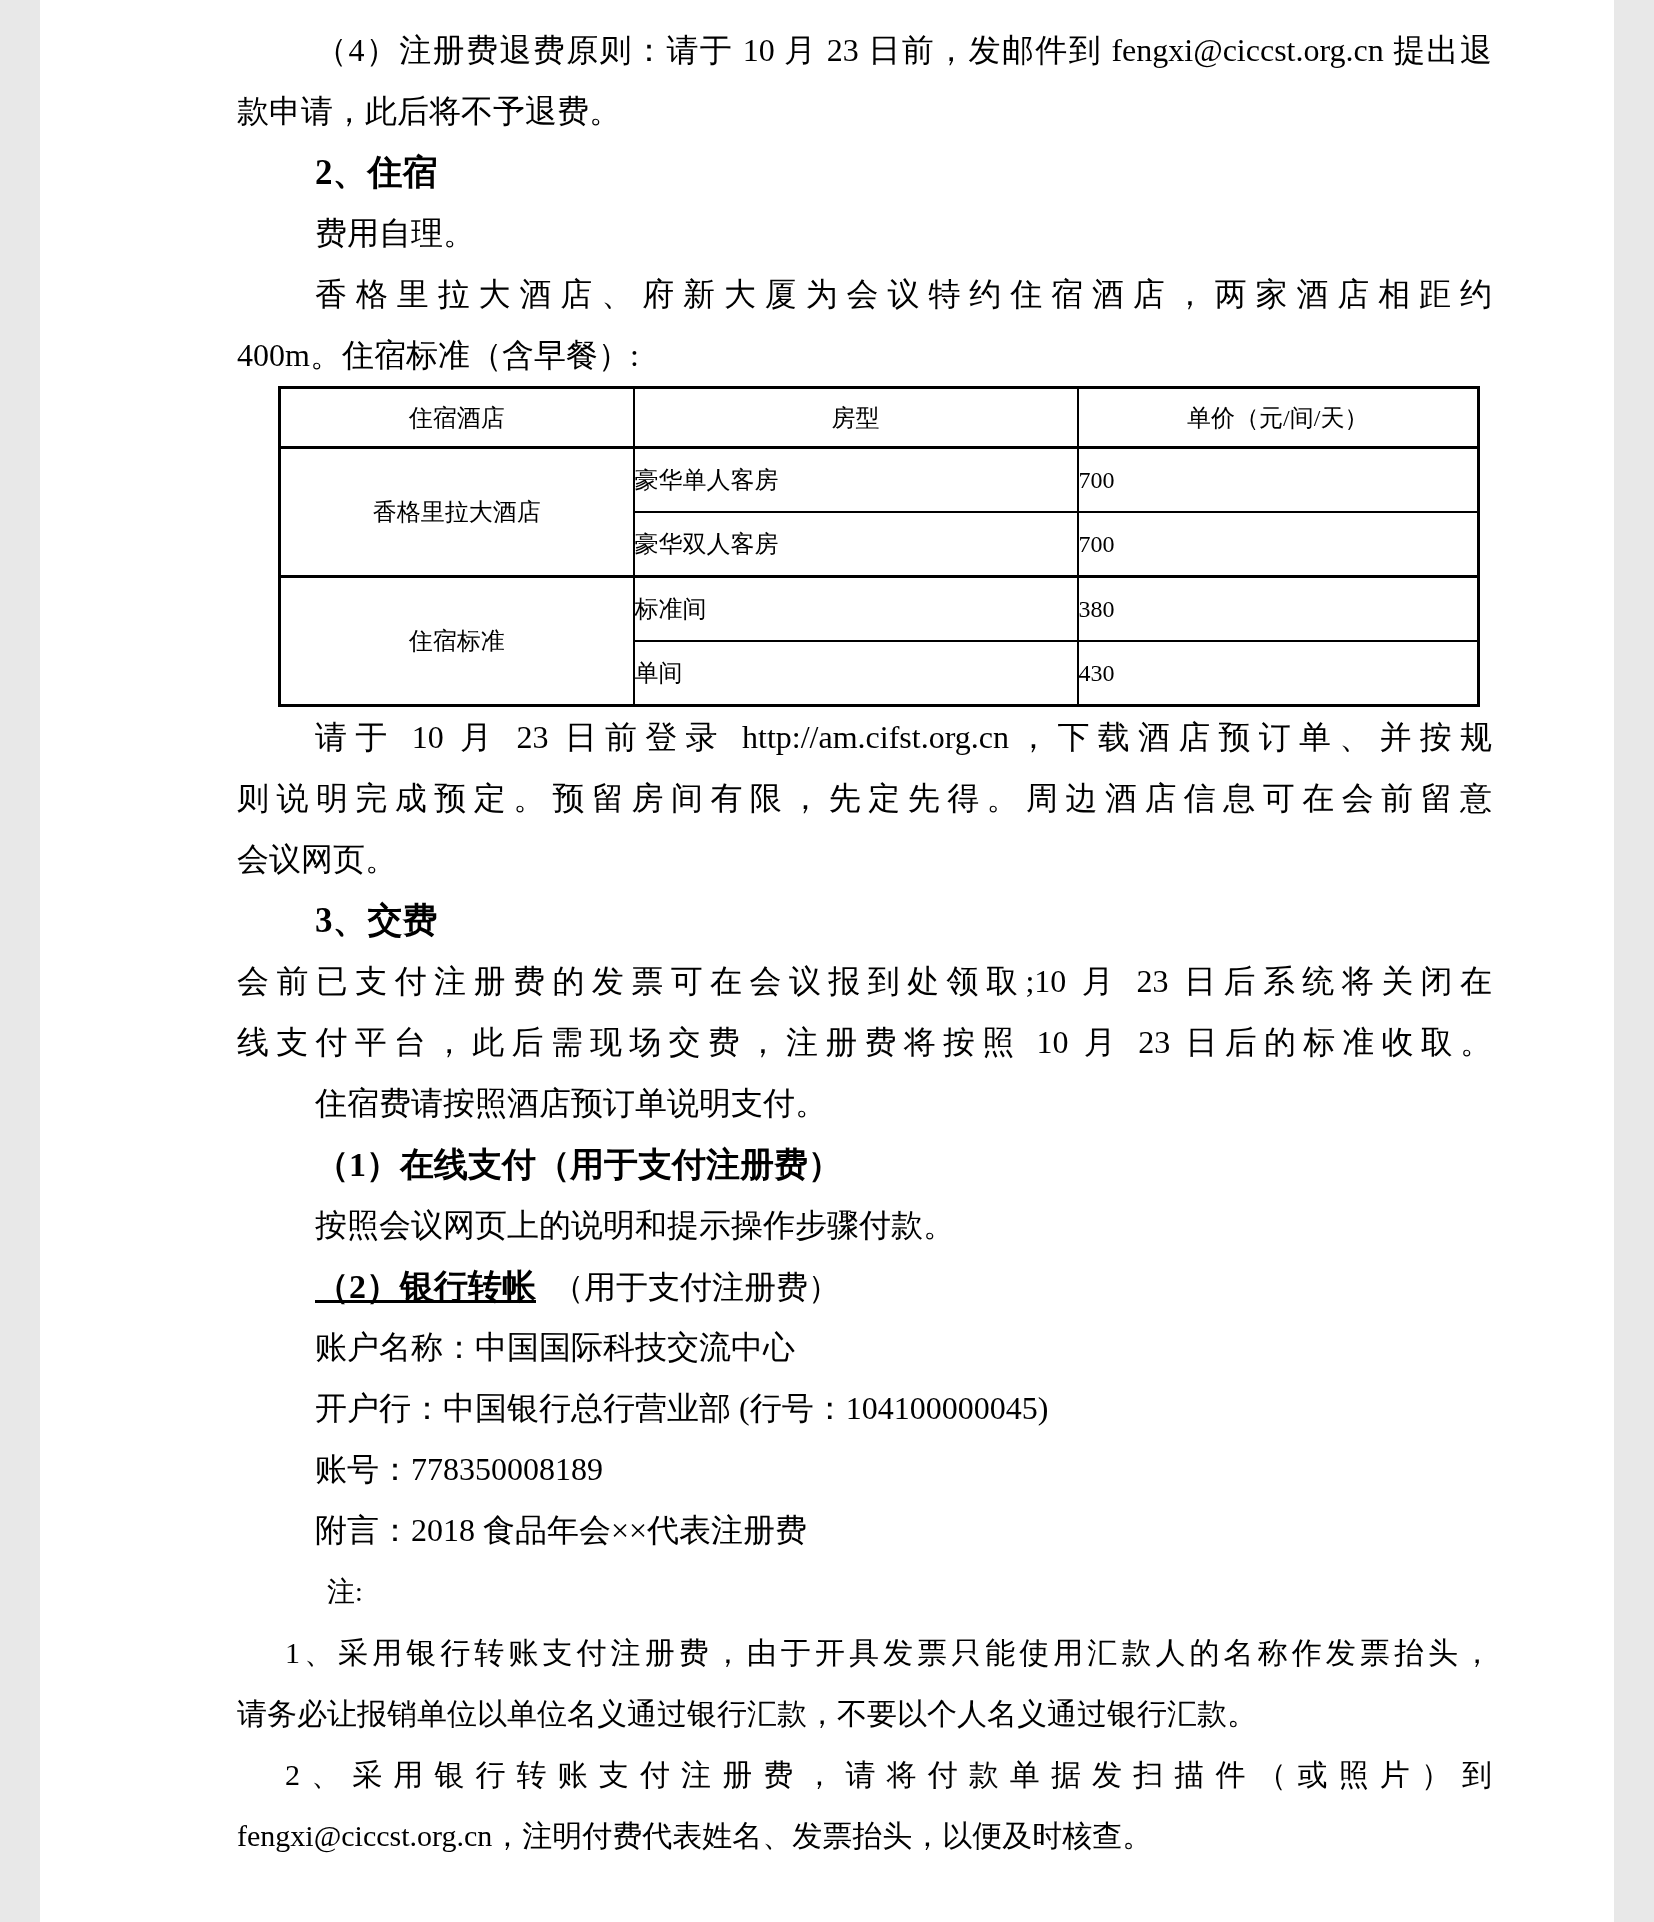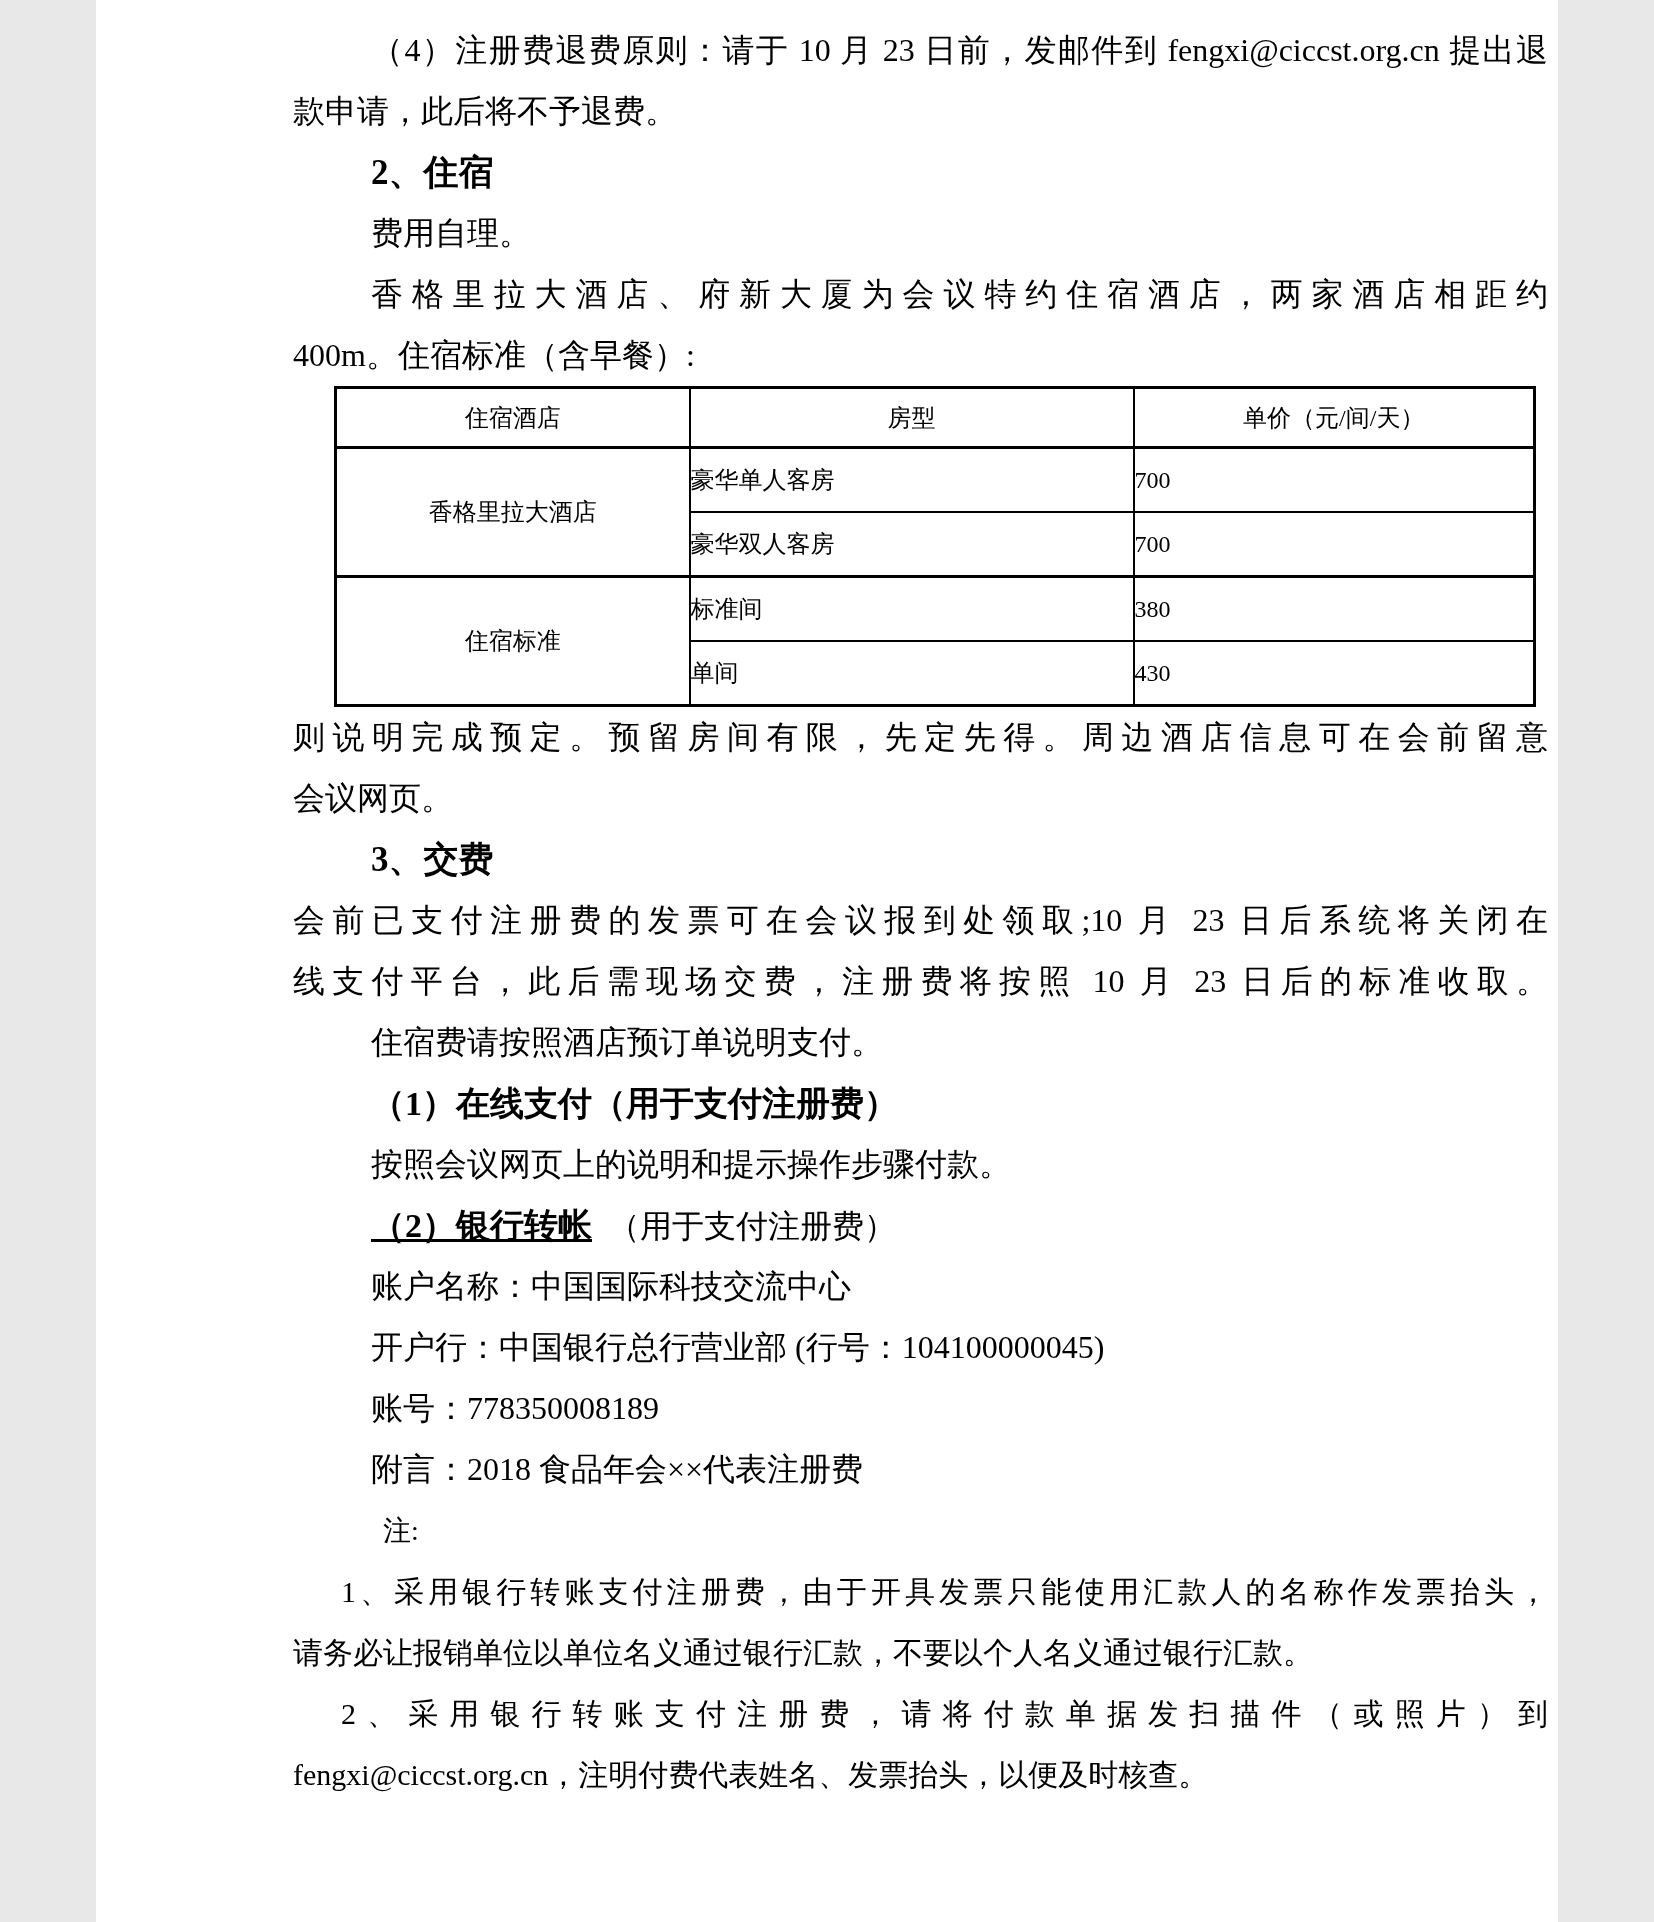--- a/index.html
+++ b/index.html
@@ -1,19 +1,19 @@
 <!DOCTYPE html>
 <html><head>
 <meta charset="utf-8">
 <style>
   html,body{margin:0;padding:0;}
   body{background:#e8e8e8;}
   .page{
     position:relative;
-    width:1462px;height:1922px;
+    width:1574px;height:1922px;
     margin:0 auto;
     background:#ffffff;
     color:#000000;
     font-family:"Liberation Serif","DejaVu Serif",serif;
     overflow:hidden;
   }
   .content{
     position:absolute;
     left:197px;top:20px;
     width:1255px;
@@ -95,20 +95,21 @@
         <td class="room-type">标准间</td>
         <td class="price">380</td>
       </tr>
       <tr>
         <td class="room-type">单间</td>
         <td class="price">430</td>
       </tr>
     </tbody>
       </table>
 
+    <div class="line ind j">请于 10 月 23 日前登录 http://am.cifst.org.cn，下载酒店预订单、并按规</div>
     <div class="line j">则说明完成预定。预留房间有限，先定先得。周边酒店信息可在会前留意</div>
     <div class="line">会议网页。</div>
 
     <div class="line ind h">3、交费</div>
     <div class="line j">会前已支付注册费的发票可在会议报到处领取;10 月 23 日后系统将关闭在</div>
     <div class="line j">线支付平台，此后需现场交费，注册费将按照 10 月 23 日后的标准收取。</div>
     <div class="line ind">住宿费请按照酒店预订单说明支付。</div>
 
     <div class="line ind h2">（1）在线支付（用于支付注册费）</div>
     <div class="line ind">按照会议网页上的说明和提示操作步骤付款。</div>

